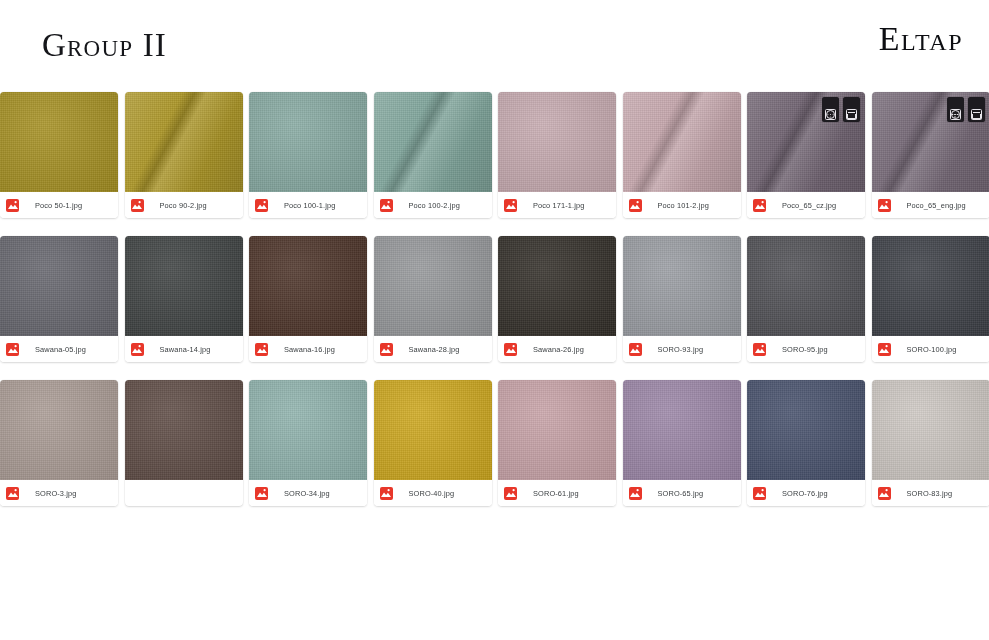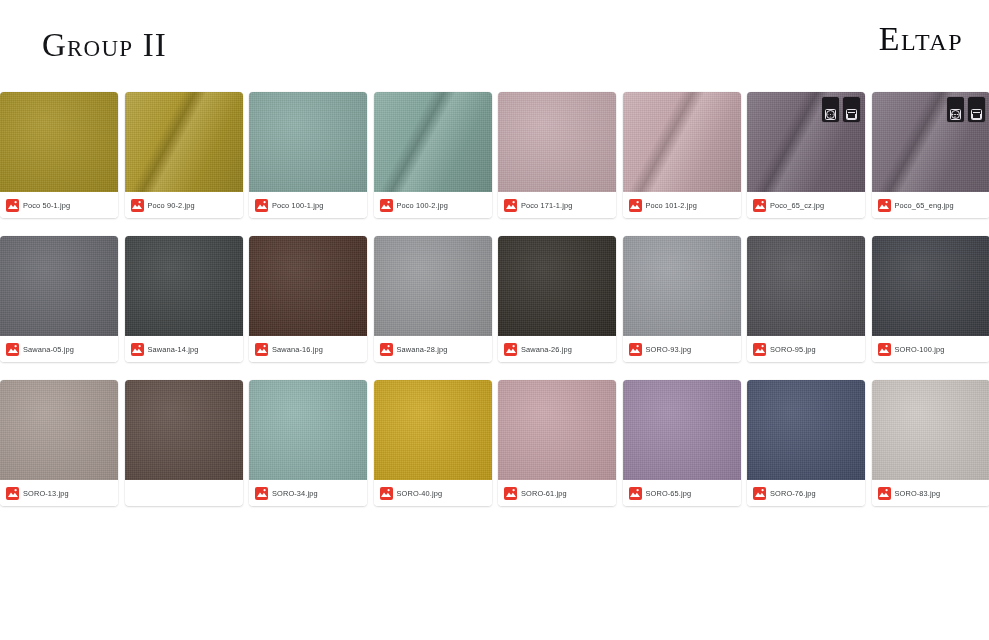--- a/index.html
+++ b/index.html
@@ -122,21 +122,21 @@
     width:7px; height:1.2px;
     background:#e8e6ec;
   }
 
   
   .label-bar {
     height:26px;
     background:#ffffff;
     display:flex; align-items:center;
     padding:0 6px;
-    gap:4px;
+    gap:16px;
   }
   .file-icon {
     flex:0 0 auto;
     width:13px; height:13px;
     background:#e8372a;
     border-radius:2px;
     position:relative;
     overflow:hidden;
   }
   .file-icon svg { position:absolute; left:1.6px; bottom:1.6px; }
@@ -405,21 +405,21 @@
         <div class="thumb">
           <div class="thumb-fill vignette" style="background: rgb(171, 156, 149);"></div>
         </div>
         <div class="label-bar">
           <span class="file-icon">
             <svg width="10" height="10" viewBox="0 0 10 10">
               <path d="M0 9 L3 4.4 L5.1 7 L6.9 4.8 L10 9 Z" fill="#ffffff"></path>
               <circle cx="7.6" cy="2.2" r="1.1" fill="#ffffff"></circle>
             </svg>
           </span>
-          <span class="file-name">SORO-13.jpg</span>
+          <span class="file-name">SORO-3.jpg</span>
         </div>
       </div>
       <div class="file-card">
         <div class="thumb">
           <div class="thumb-fill vignette" style="background: rgb(93, 74, 67);"></div>
         </div>
       </div>
       <div class="file-card">
         <div class="thumb">
           <div class="thumb-fill vignette" style="background: rgb(143, 179, 173);"></div>

